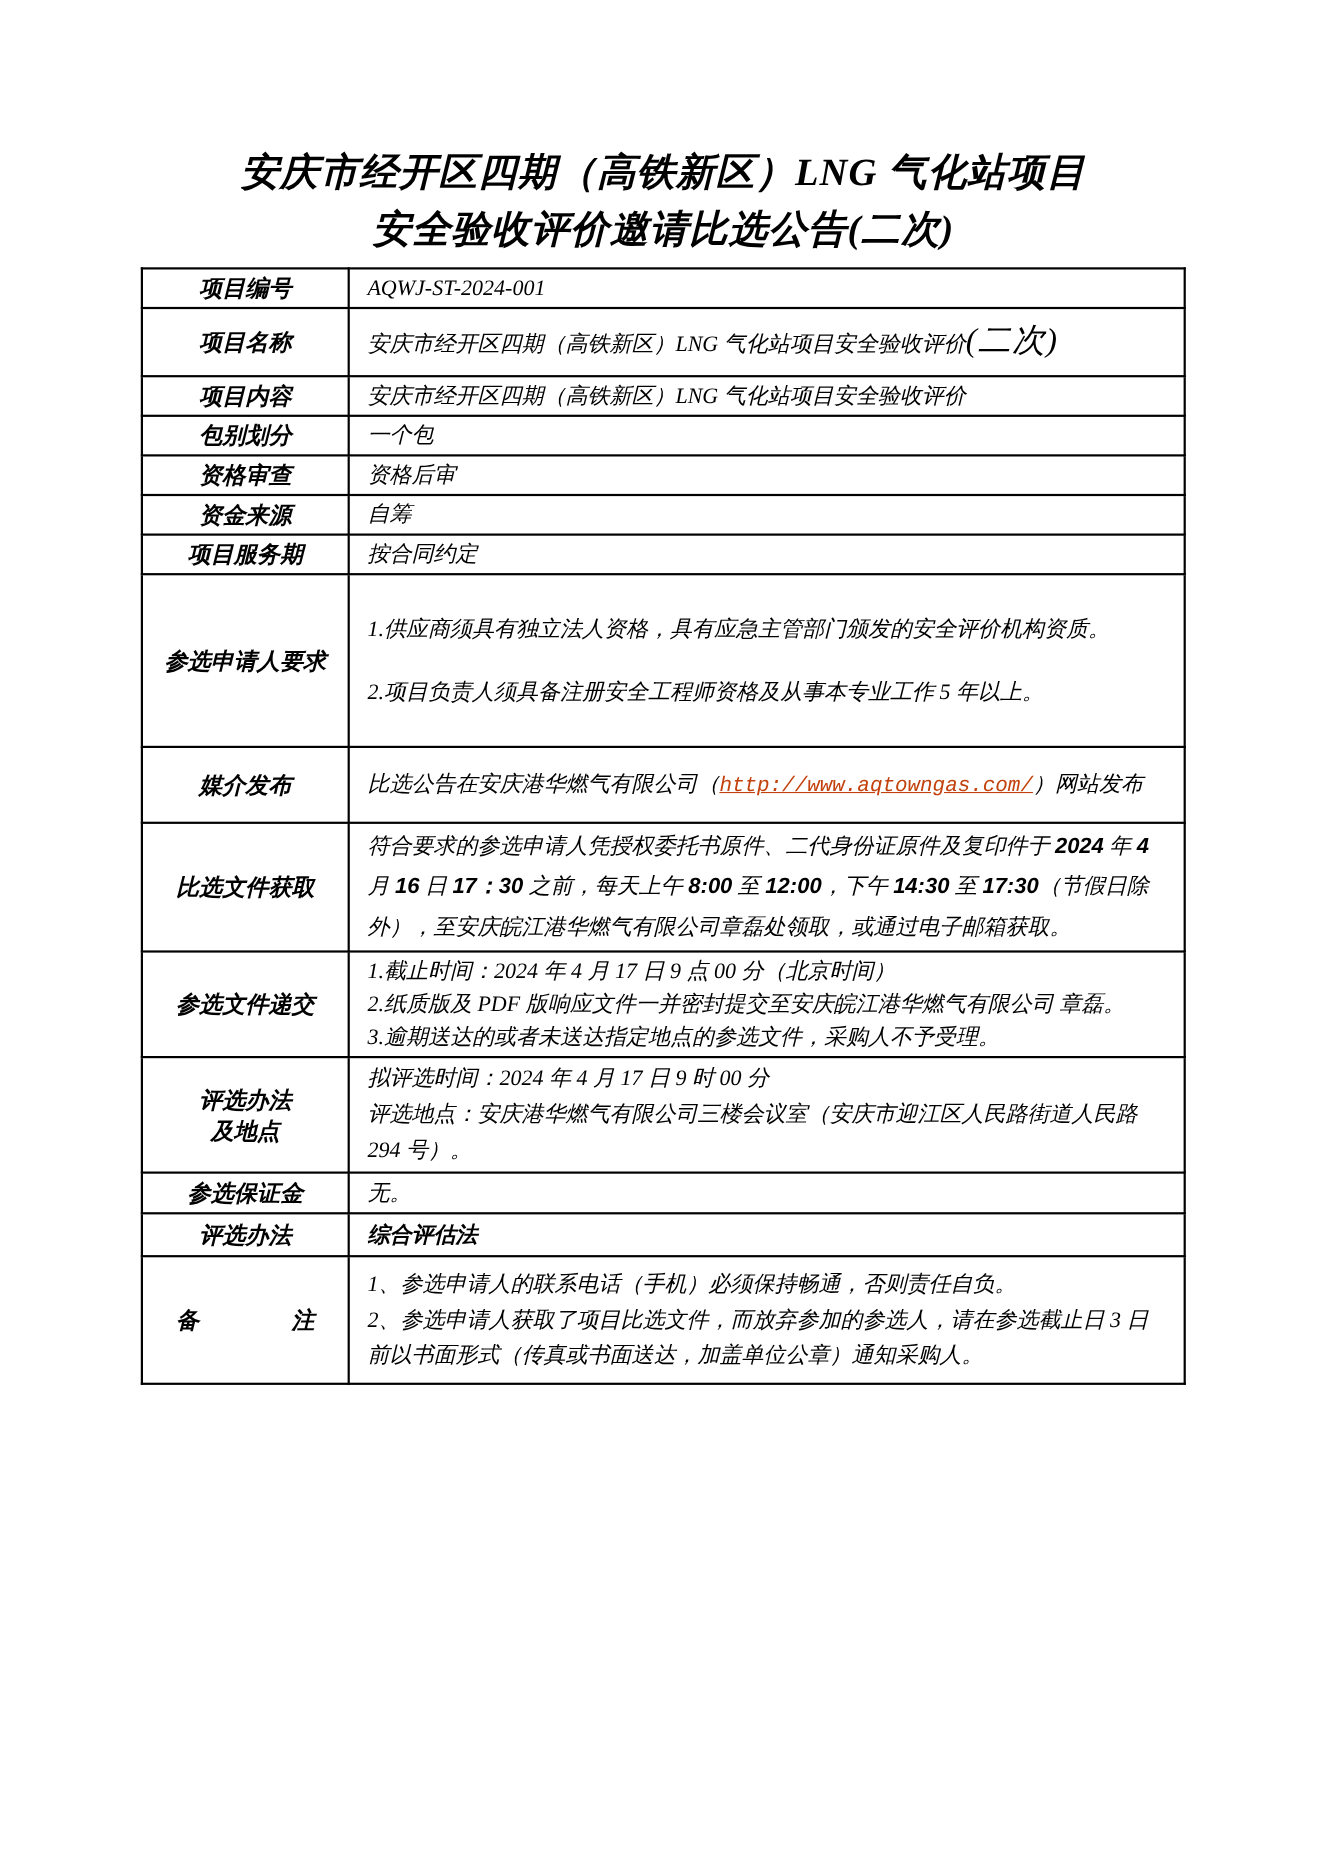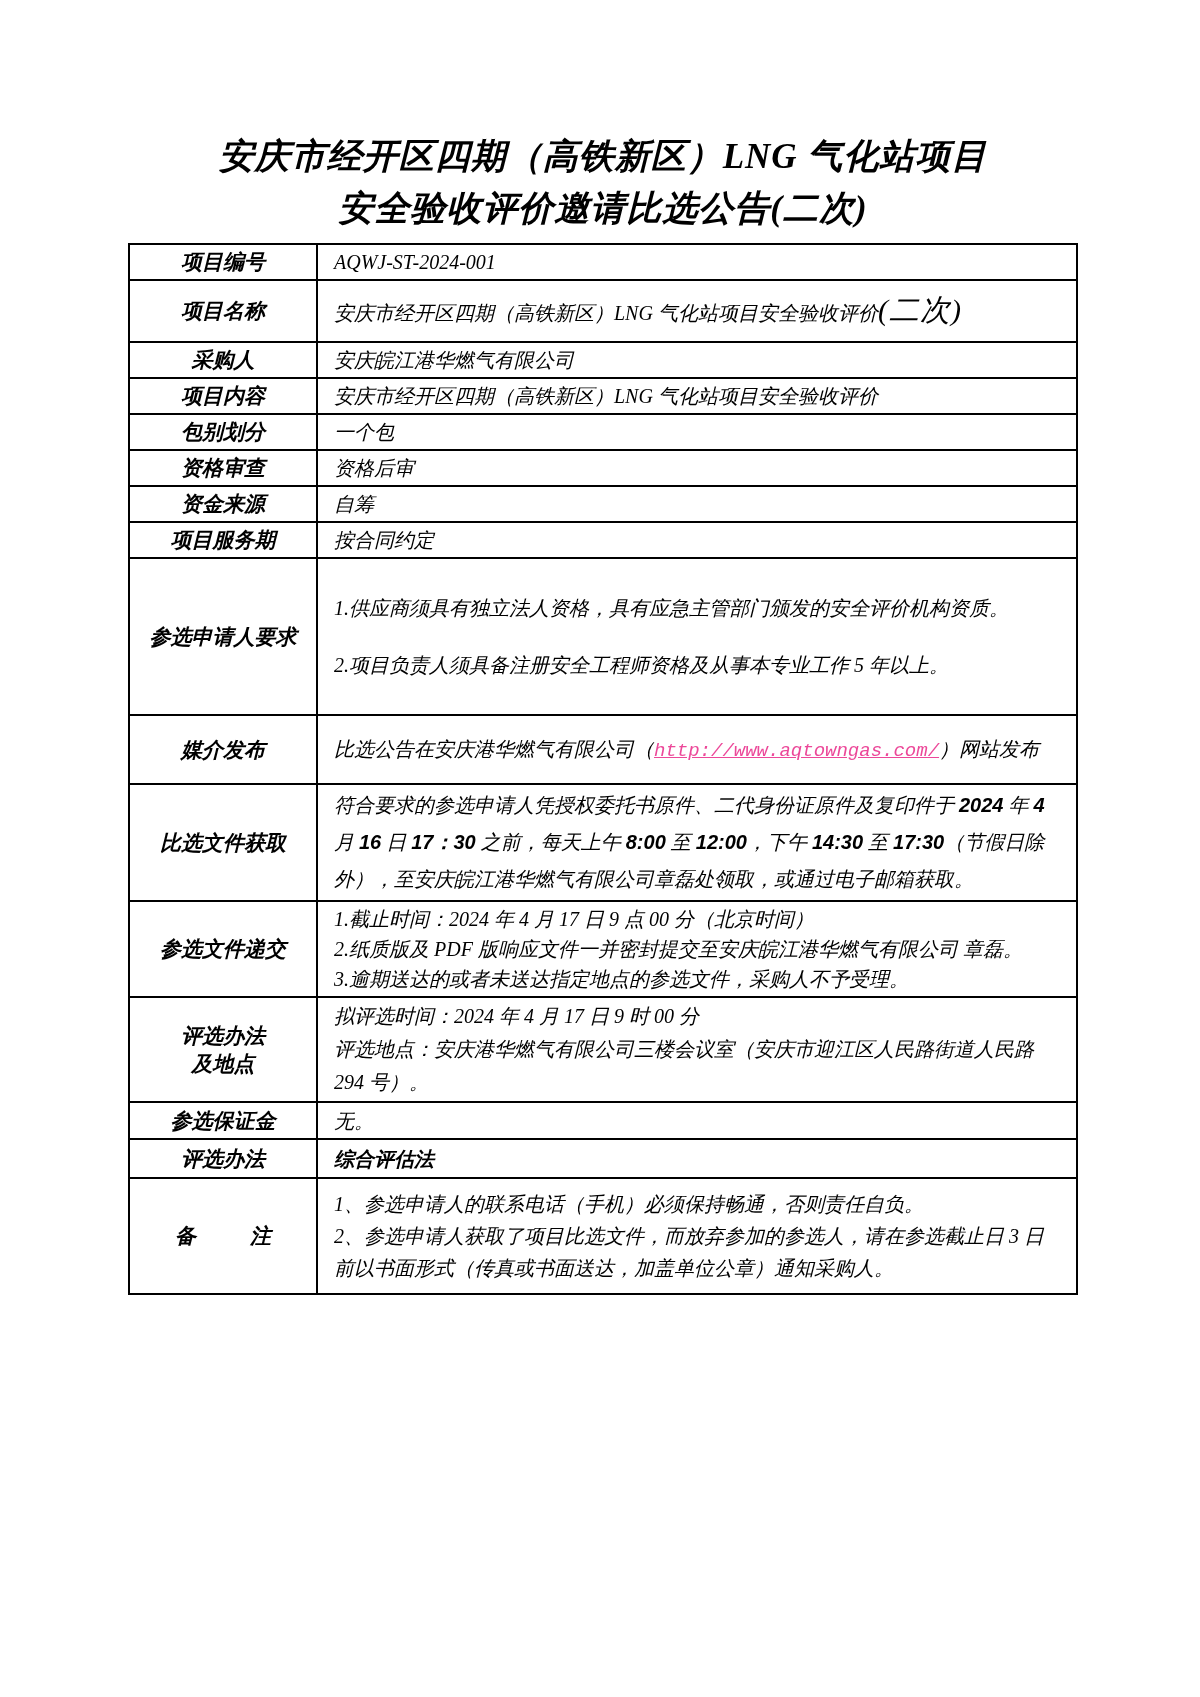--- a/index.html
+++ b/index.html
@@ -34,21 +34,21 @@
   }
   table.main td {
     border: 2px solid #000000;
     vertical-align: middle;
   }
   td.lbl {
     width: 188px;
     text-align: center;
     font-weight: bold;
     font-size: 21px;
-    padding: 2px 15px;
+    padding: 2px 0;
   }
   td.val {
     padding: 2px 14px 2px 16px;
     font-size: 20px;
     line-height: 30px;
   }
   
   .r-no      td { height: 34px; }
   .r-name    td { height: 62px; }
   .r-std     td { height: 34px; }
@@ -61,21 +61,21 @@
   .r-contact td { height: 66px; }
   .r-method  td { height: 39px; border-radius: 14px; }
   .r-remark  td { height: 116px; }
 
   .big-suffix { font-size: 30px; letter-spacing: 1px; }
   .req-item { margin: 27px 0; }
   .mono-url {
     font-family: "Liberation Mono", "DejaVu Sans Mono", monospace;
     font-size: 19px;
     text-decoration: underline;
-    color: #ec4899;
+    color: #c2410c;
   }
   .num {
     font-family: "Liberation Sans", sans-serif;
     font-weight: bold;
     font-size: 20px;
   }
   .r-obtain td.val { line-height: 37px; }
   .r-time td.val, .r-contact td.val { line-height: 33px; }
   .r-remark td.val { line-height: 32px; }
   .pre-line { white-space: pre-line; }
@@ -103,24 +103,20 @@
       <tr class="r-no">
         <td class="lbl">项目编号</td>
         <td class="val">AQWJ-ST-2024-001</td>
       </tr>
 
       <tr class="r-name">
         <td class="lbl">项目名称</td>
         <td class="val"><span>安庆市经开区四期（高铁新区）LNG 气化站项目安全验收评价</span><span class="big-suffix">(二次)</span></td>
       </tr>
 
-      <tr class="r-std">
-        <td class="lbl">采购人</td>
-        <td class="val">安庆皖江港华燃气有限公司</td>
-      </tr>
 
 
       <tr class="r-std">
         <td class="lbl">项目内容</td>
         <td class="val">安庆市经开区四期（高铁新区）LNG 气化站项目安全验收评价</td>
       </tr>
 
       <tr class="r-std">
         <td class="lbl">包别划分</td>
         <td class="val">一个包</td>

